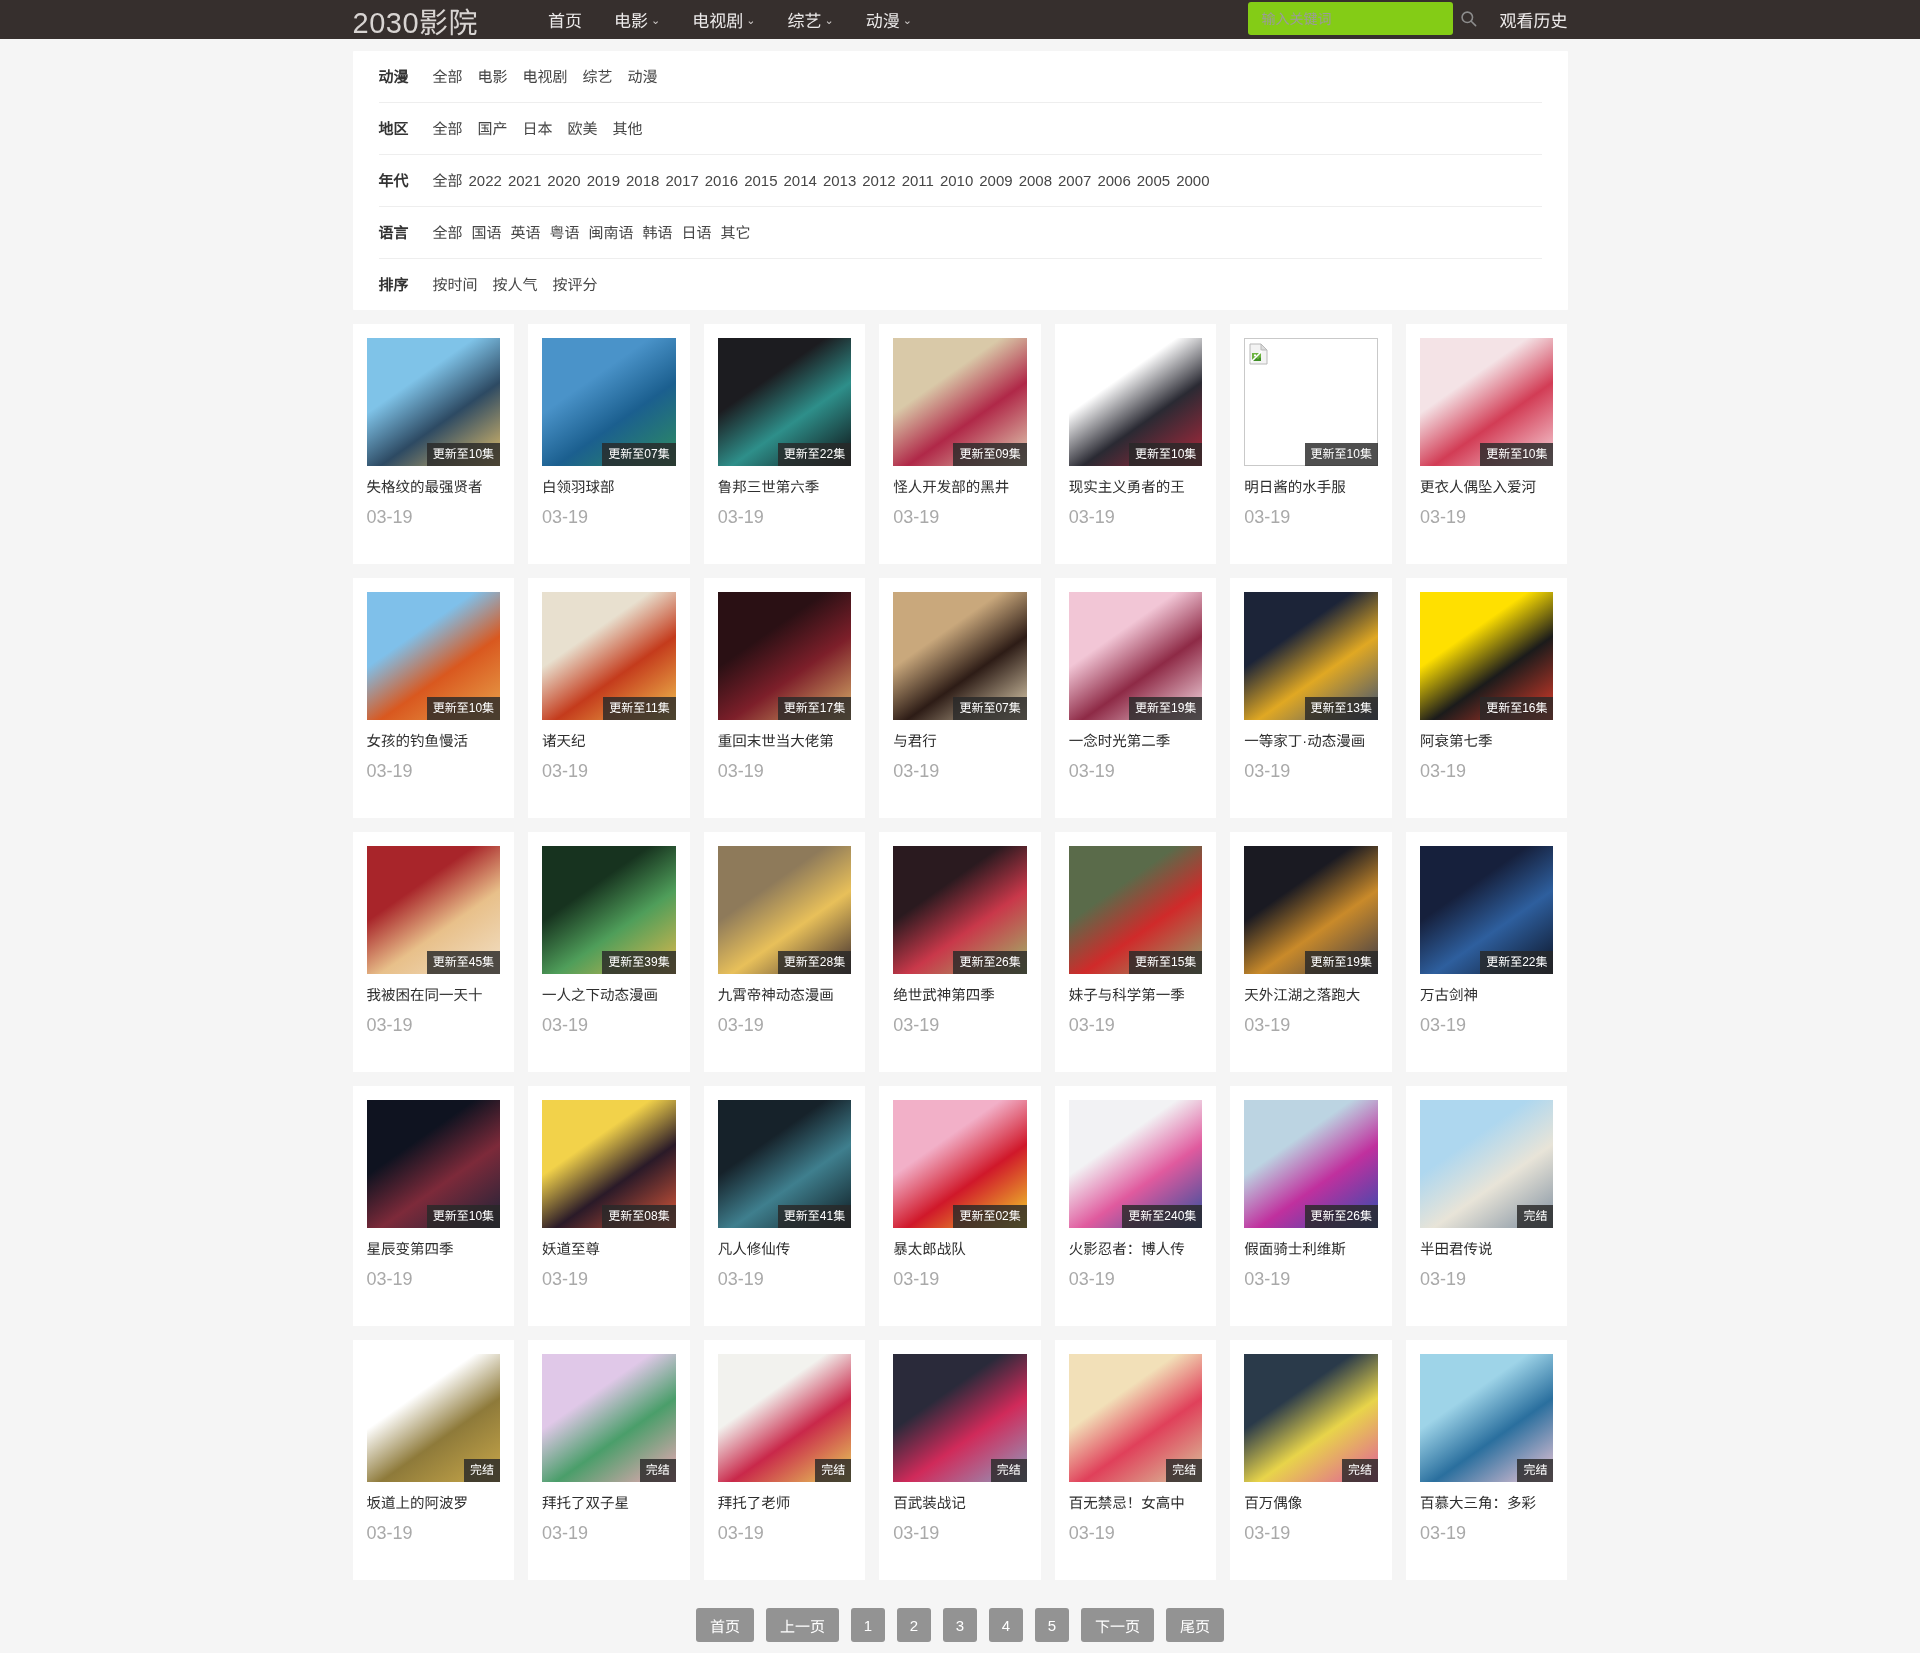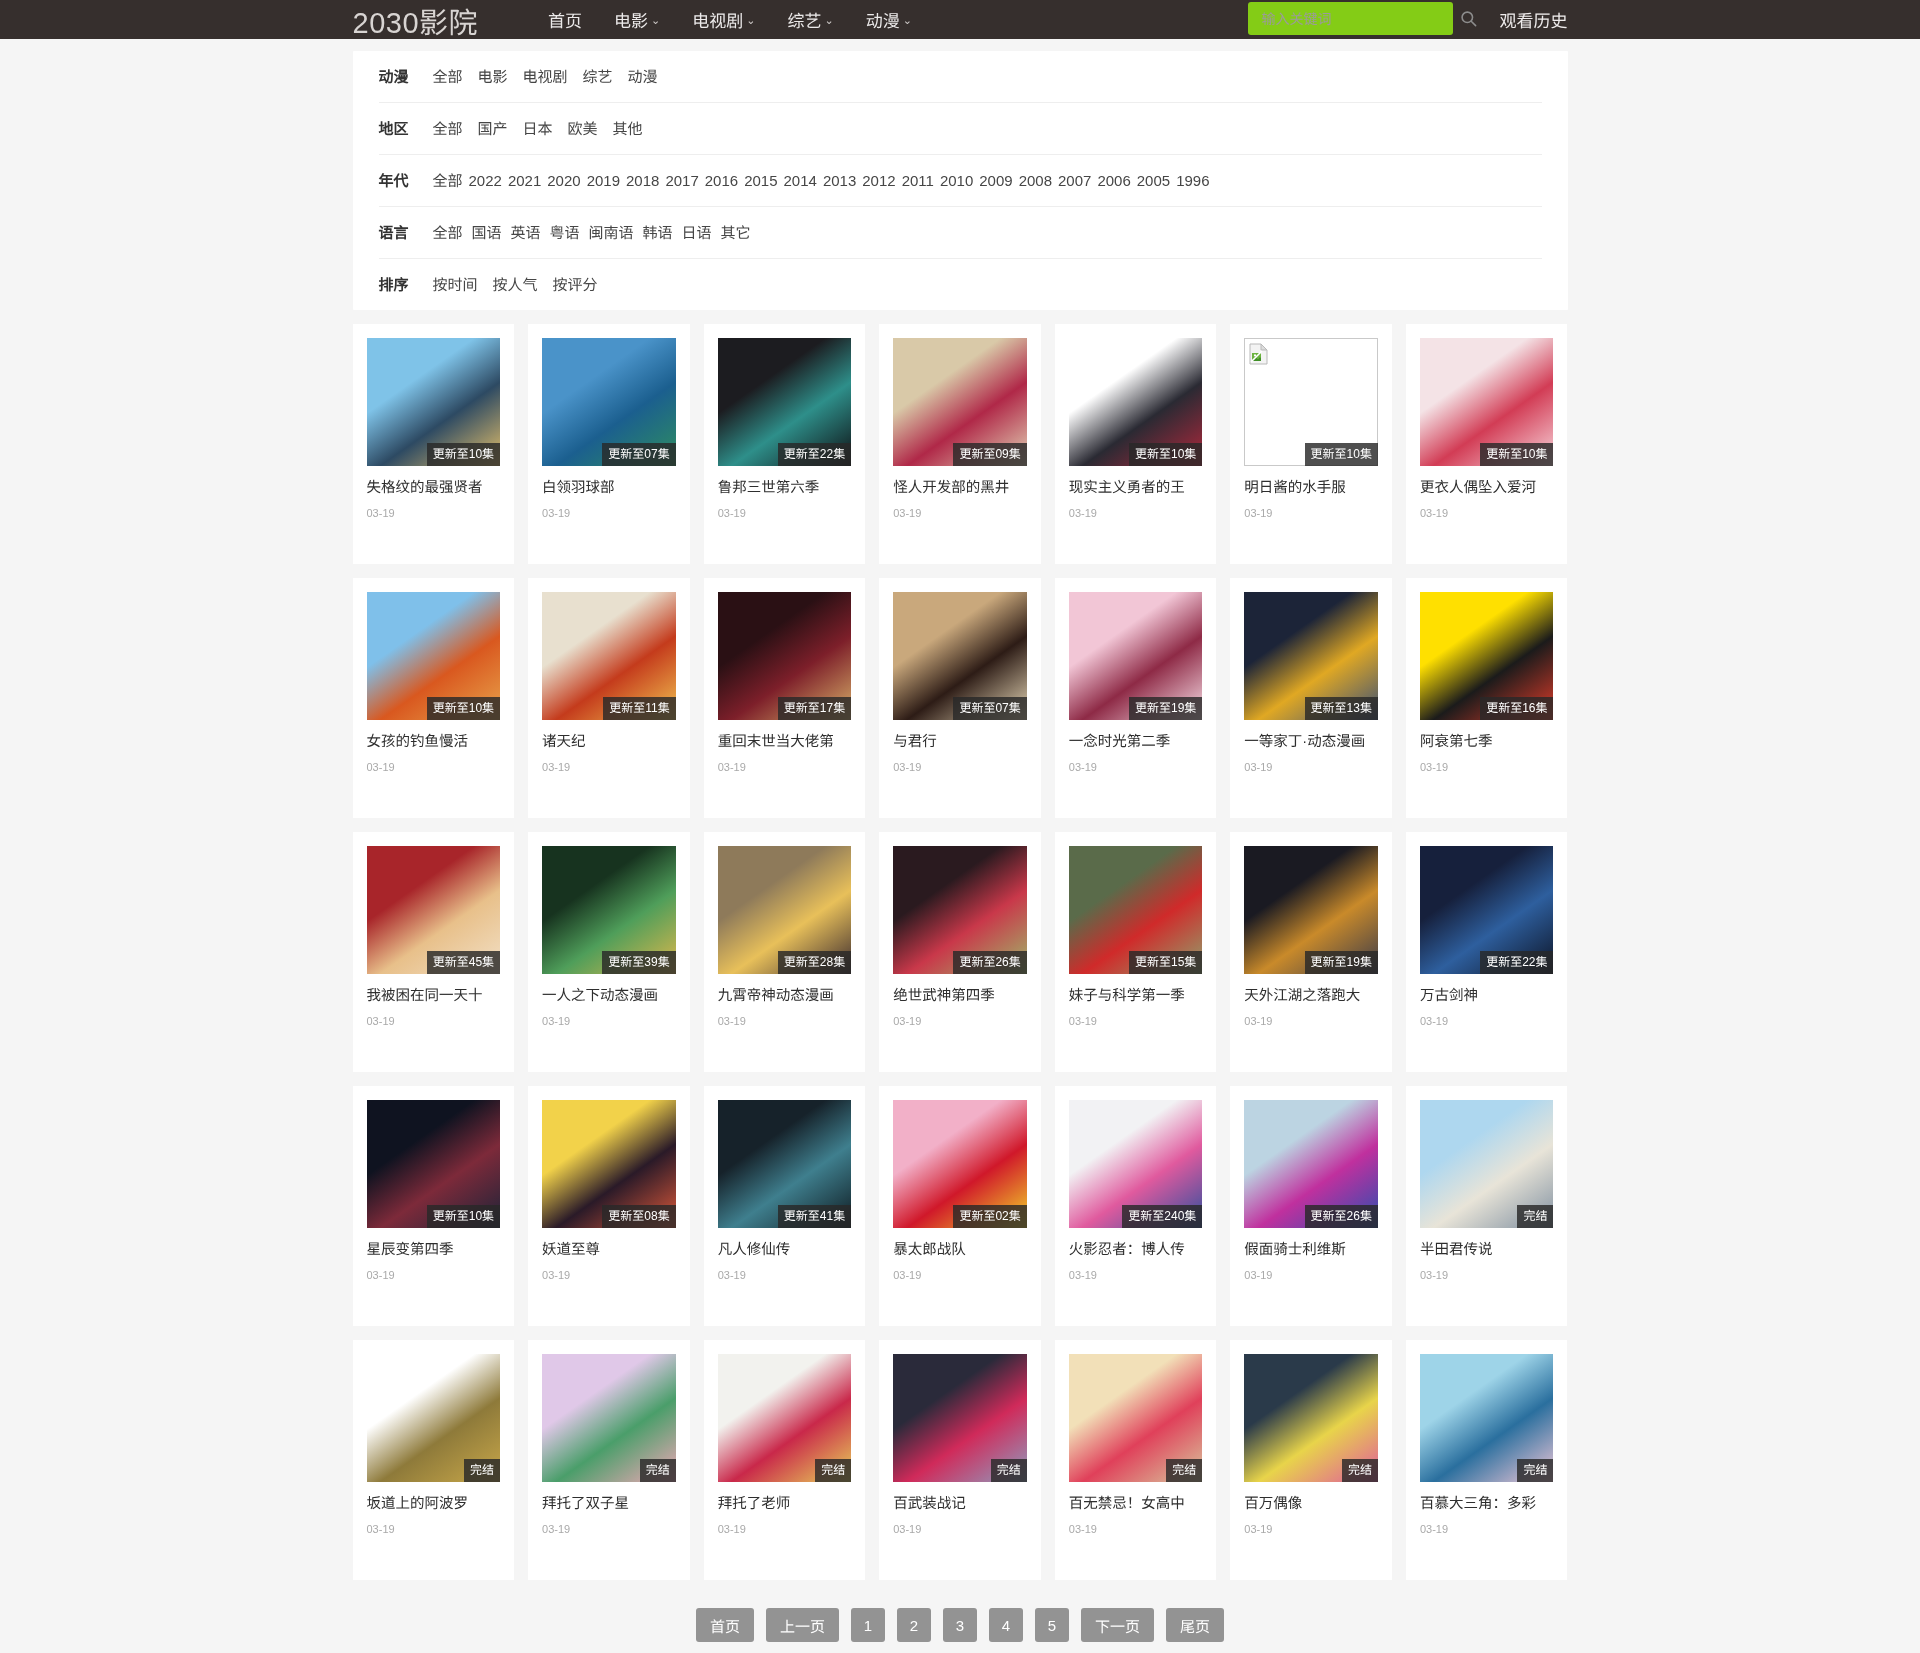--- a/index.html
+++ b/index.html
@@ -190,21 +190,21 @@
     margin-top: 12px;
     font-size: 14.5px;
     color: #2e2e2e;
     line-height: 18px;
     white-space: nowrap;
     overflow: hidden;
     cursor: pointer;
   }
   .card-date {
     margin-top: 11px;
-    font-size: 11px;
+    font-size: 18px;
     color: #a9a9a9;
   }
 
   
   .pager {
     display: flex;
     justify-content: center;
     align-items: center;
     gap: 12px;
     margin: 28px 0 10px 0;
@@ -307,21 +307,21 @@
           <a class="filter-opt">2014</a>
           <a class="filter-opt">2013</a>
           <a class="filter-opt">2012</a>
           <a class="filter-opt">2011</a>
           <a class="filter-opt">2010</a>
           <a class="filter-opt">2009</a>
           <a class="filter-opt">2008</a>
           <a class="filter-opt">2007</a>
           <a class="filter-opt">2006</a>
           <a class="filter-opt">2005</a>
-          <a class="filter-opt">1996</a>
+          <a class="filter-opt">2000</a>
         </div>
       </div>
       <div class="filter-row">
         <div class="filter-label">语言</div>
         <div class="filter-opts tight">
           <a class="filter-opt">全部</a>
           <a class="filter-opt">国语</a>
           <a class="filter-opt">英语</a>
           <a class="filter-opt">粤语</a>
           <a class="filter-opt">闽南语</a>

